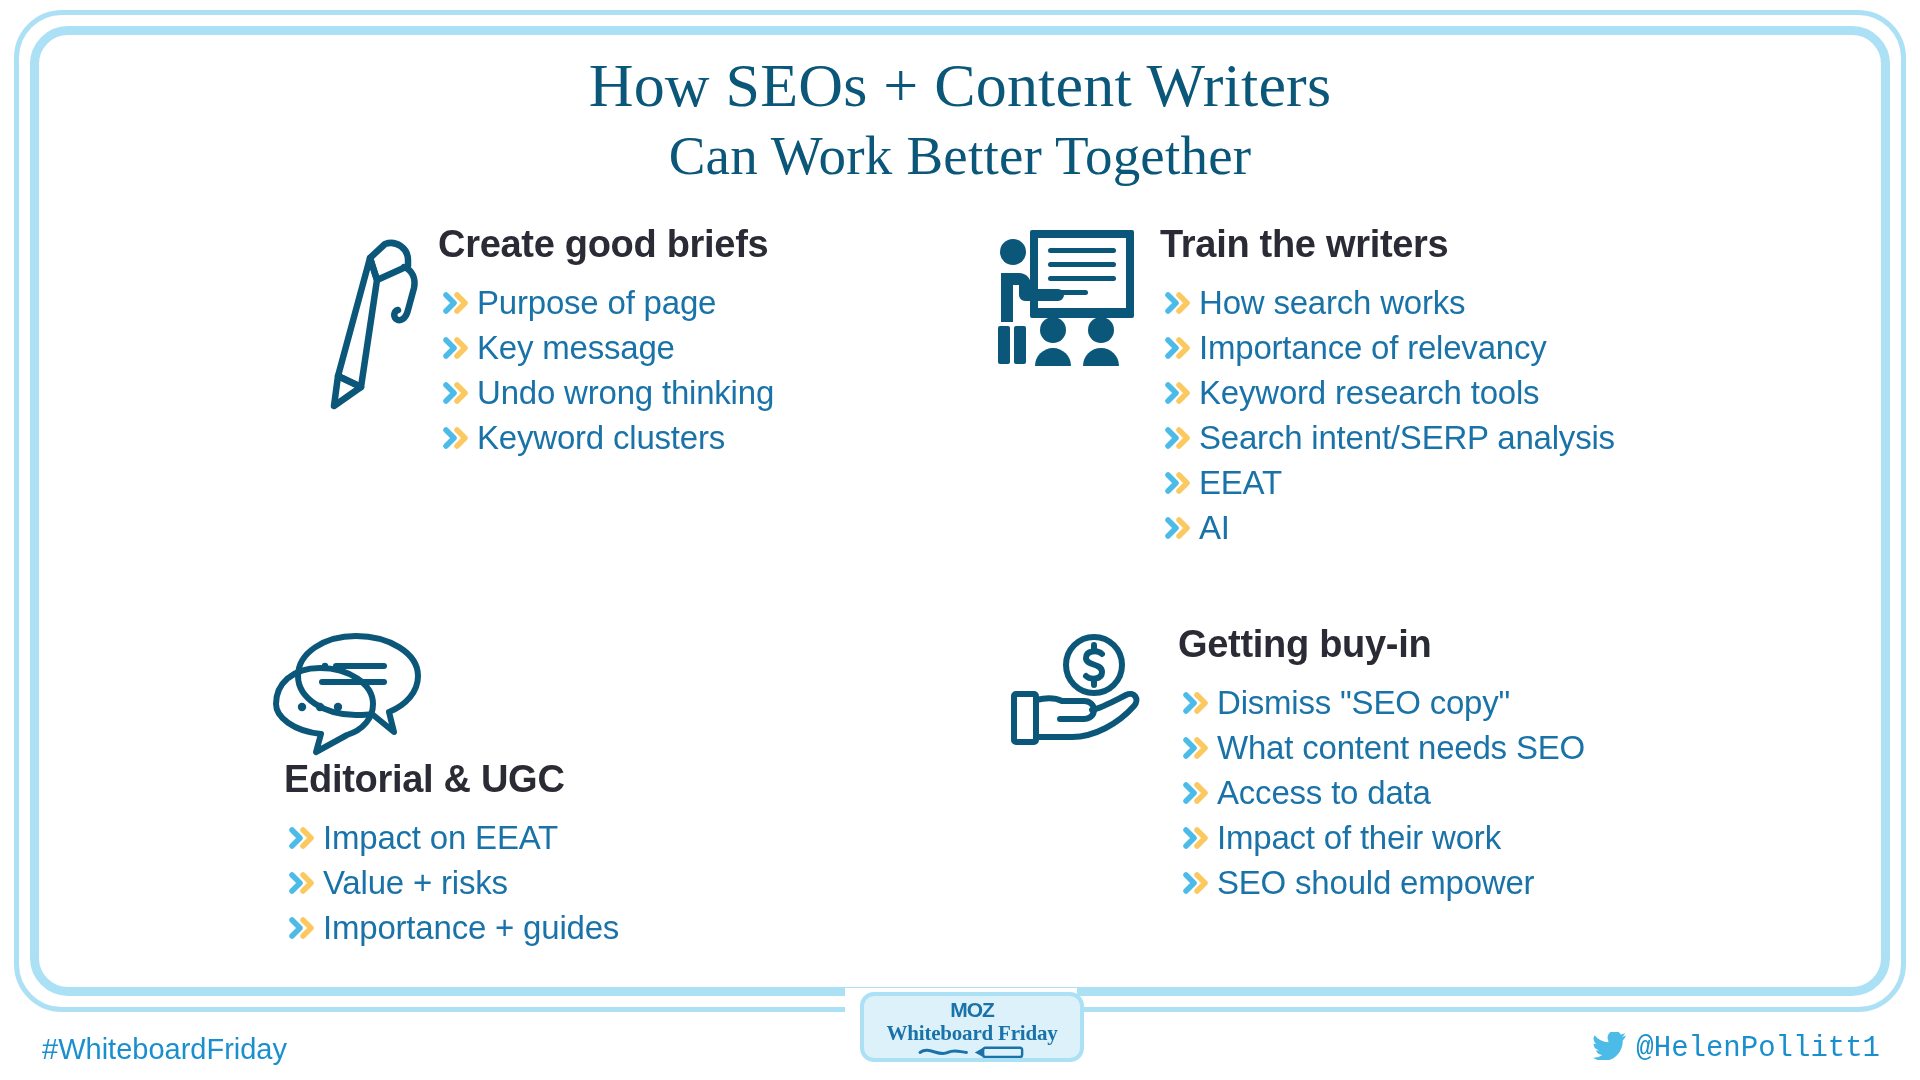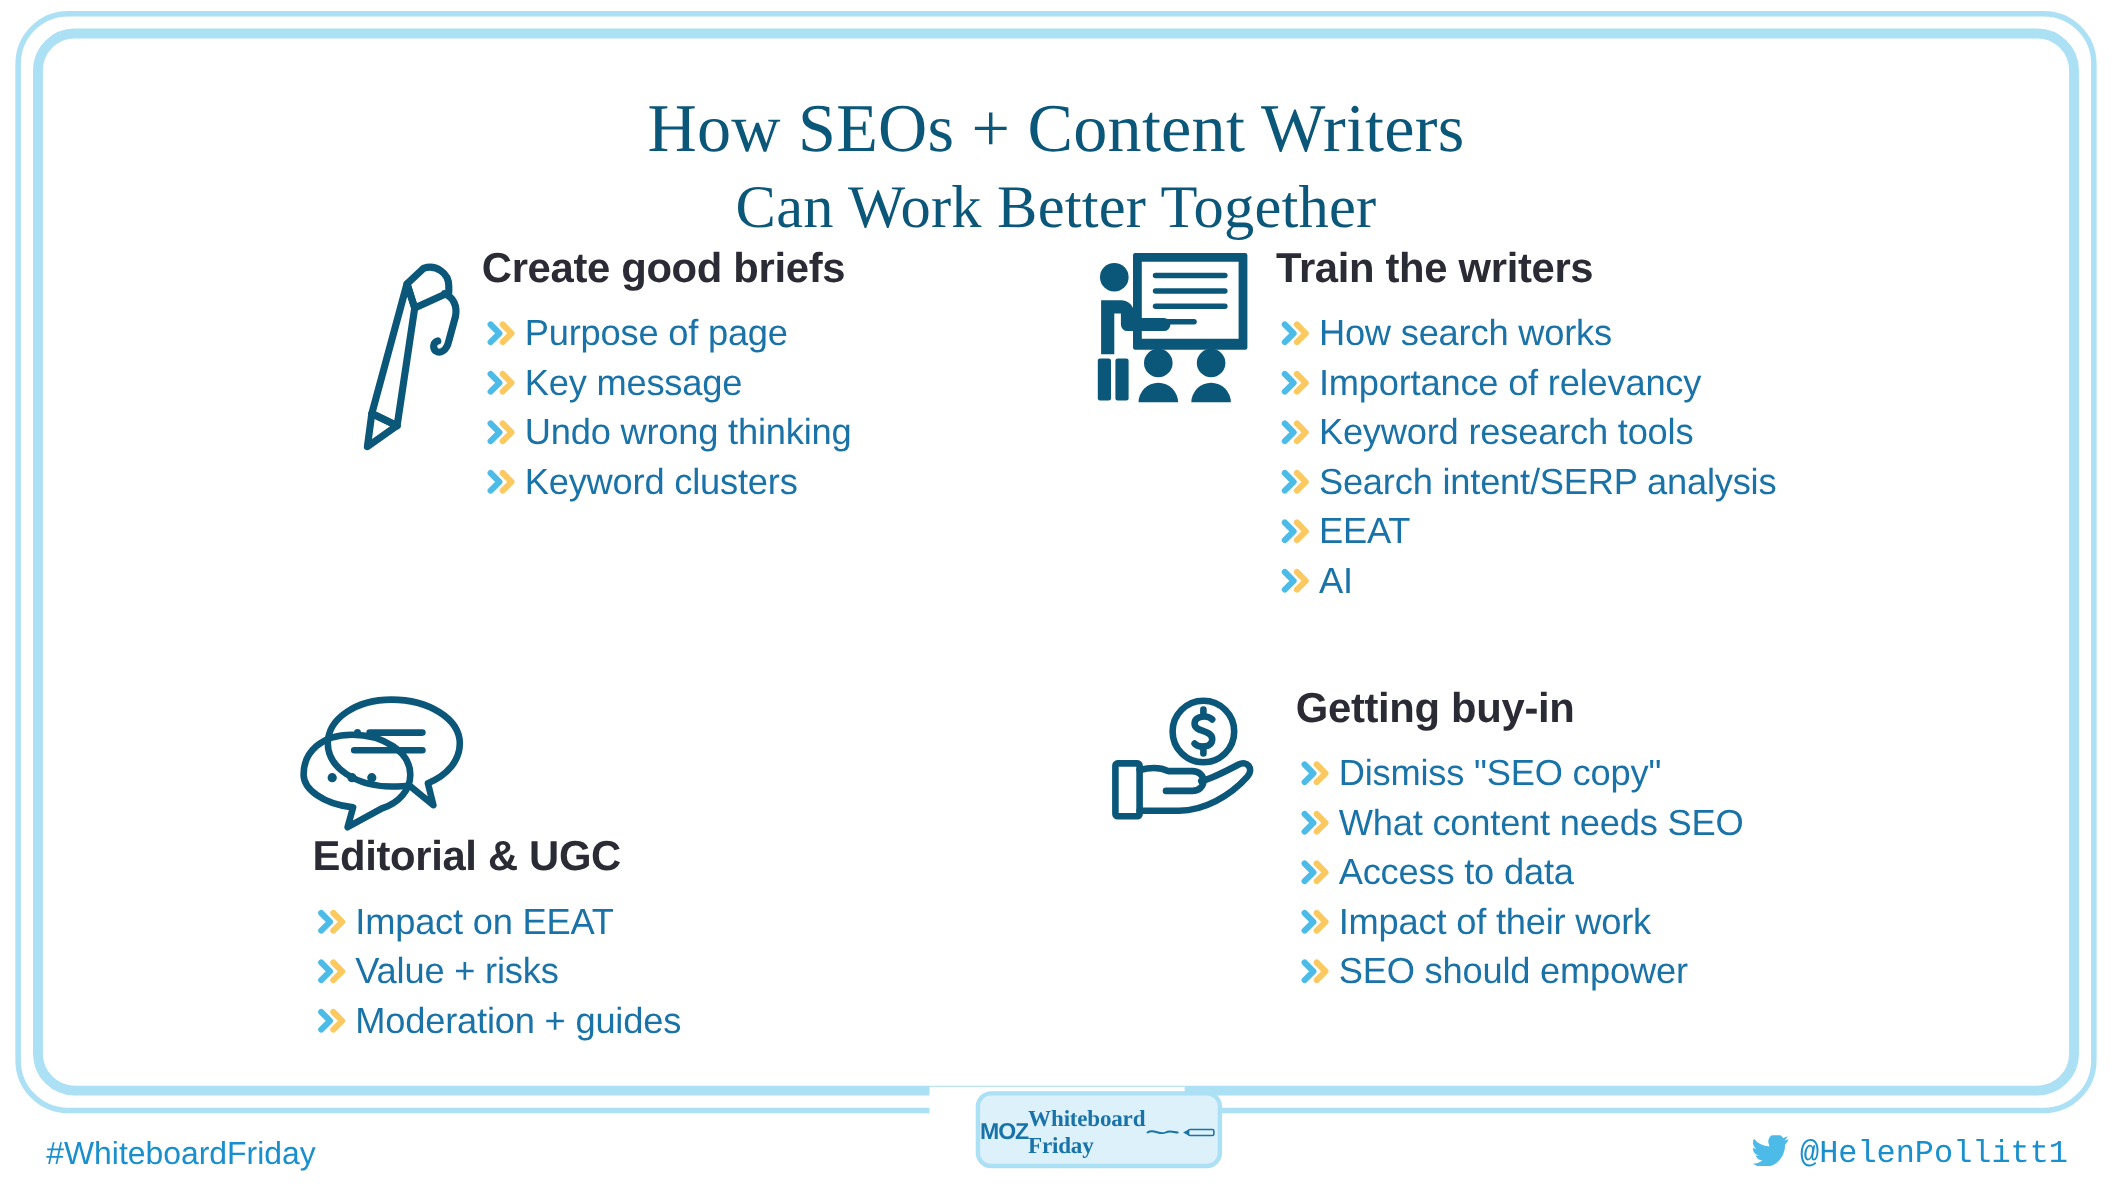--- a/index.html
+++ b/index.html
@@ -55,21 +55,20 @@
   }
 
   
   #title-block {
     position: absolute;
     left: 0;
     top: 48px;
     width: 100%;
     text-align: center;
     z-index: 4;
-    margin-top: 32px;
   }
   #title-line-1 {
     font-family: "Liberation Serif", serif;
     font-size: 62px;
     line-height: 74px;
     color: #0b5779;
     letter-spacing: 0.2px;
   }
   #title-line-2 {
     font-family: "Liberation Serif", serif;
@@ -139,31 +138,31 @@
     font-family: "Liberation Sans", sans-serif;
     font-size: 33px;
     line-height: 42px;
     color: #1a73a8;
     letter-spacing: -0.2px;
   }
 
   
   #moz-badge {
     position: absolute;
-    left: 887px;
+    left: 860px;
     top: 992px;
     width: 224px;
     height: 70px;
     background: #ddf1fb;
     border: 4px solid #ace0f4;
     border-radius: 14px;
     box-sizing: border-box;
     z-index: 6;
     display: flex;
-    flex-direction: row;
+    flex-direction: column;
     align-items: center;
     justify-content: flex-start;
     padding-top: 3px;
   }
   #moz-wordmark {
     font-family: "Liberation Sans", sans-serif;
     font-weight: bold;
     font-size: 21px;
     line-height: 22px;
     color: #1a73a8;
@@ -378,21 +377,21 @@
                 <path d="M4 7 L12 15 L4 23" stroke="#4dbbe8" stroke-width="5.5" stroke-linecap="round" stroke-linejoin="round"></path>
                 <path d="M15 7 L23 15 L15 23" stroke="#fbc95f" stroke-width="5.5" stroke-linecap="round" stroke-linejoin="round"></path>
               </svg>
             <span class="bullet-text">Value + risks</span>
           </li>
           <li class="bullet">
             <svg class="chev" viewBox="0 0 30 30" fill="none">
                 <path d="M4 7 L12 15 L4 23" stroke="#4dbbe8" stroke-width="5.5" stroke-linecap="round" stroke-linejoin="round"></path>
                 <path d="M15 7 L23 15 L15 23" stroke="#fbc95f" stroke-width="5.5" stroke-linecap="round" stroke-linejoin="round"></path>
               </svg>
-            <span class="bullet-text">Moderation + guides</span>
+            <span class="bullet-text">Importance + guides</span>
           </li>
         </ul>
       </div>
     </div>
 
     <div class="section sec-buyin">
       <div class="sec-icon" style="width:140px;margin-top:10px;margin-right:16px;">
         <svg width="140" height="120" viewBox="0 0 140 120" fill="none" xmlns="http://www.w3.org/2000/svg">
           <g stroke="#0b5779" stroke-width="6" stroke-linecap="round" stroke-linejoin="round" fill="none">
 

